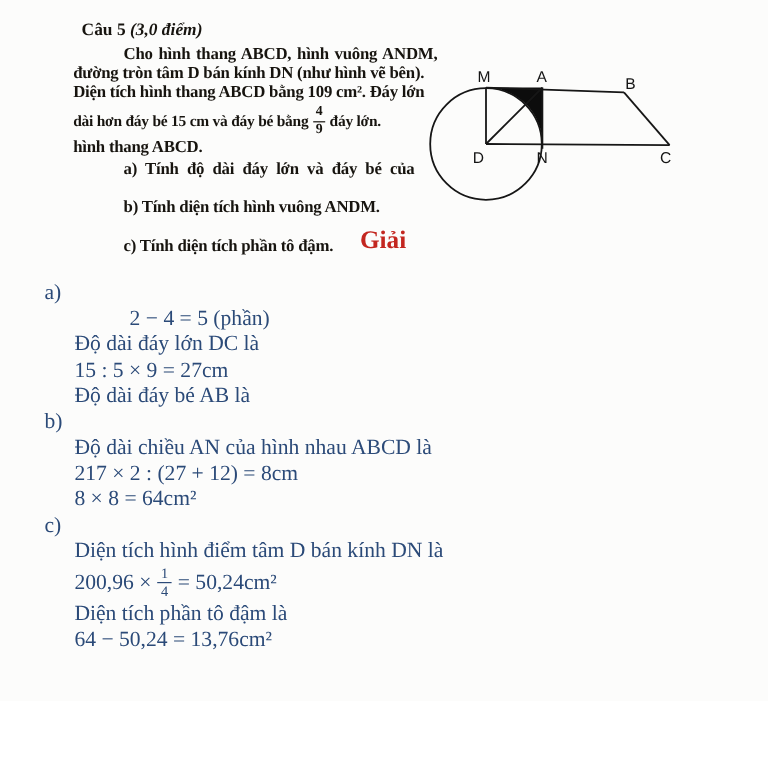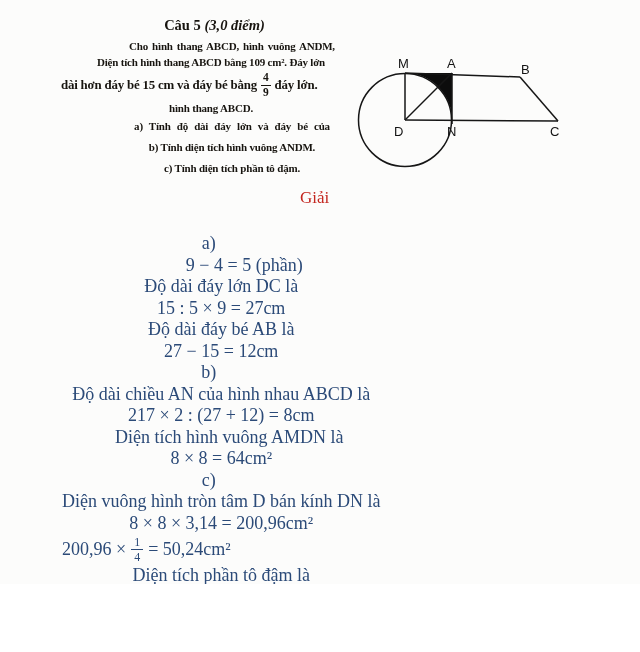--- a/index.html
+++ b/index.html
@@ -8,57 +8,56 @@
     --red:#c3261f;
     --paper:#fcfcfb;
   }
   html,body{margin:0;padding:0;}
   #page{
     position:relative;
     width:640px;height:584px;
     background:var(--paper);
     font-family:"Liberation Serif", serif;
     overflow:hidden;
-    text-align:center;
   }
   
   .problem{
     position:absolute;left:61px;top:16px;width:300px;
     color:var(--ink);
   }
   .p-heading{
     font-size:14.5px;font-weight:bold;height:20px;line-height:18px;
     padding-left:7px;white-space:nowrap;
   }
   .p-heading .pts{font-style:italic;}
   .sline{
-    font-size:11px;font-weight:bold;letter-spacing:-0.2px;
+    font-size:14px;font-weight:bold;letter-spacing:-0.2px;
     height:16px;line-height:16px;white-space:nowrap;
   }
   .sline.first{margin-top:2px;}
   .ind42{padding-left:42px;}
   .ws1{word-spacing:1.5px;}
   .ws4{word-spacing:3.6px;}
   .fline{
     display:flex;align-items:center;height:30px;
     font-size:12.9px;font-weight:bold;letter-spacing:-0.2px;white-space:nowrap;
   }
   .fline .gap{margin:0 4px;}
   .frac{
     display:inline-flex;flex-direction:column;align-items:center;
     line-height:1;font-size:11.5px;
   }
   .frac .den{border-top:1.3px solid var(--ink);padding:1px 2px 0 2px;}
   .frac .num{padding:0 2px 1px 2px;}
   .q1{margin-top:2px;}
-  .qgap{margin-top:5px;}
+  .qgap{margin-top:16px;}
   
   .giai{
     position:absolute;left:300px;top:188px;
-    color:var(--red);font-size:17px;font-weight:normal;
+    color:var(--red);font-size:21px;font-weight:bold;
   }
   
   .figure{position:absolute;left:352px;top:48px;}
   .figure text{font-family:"Liberation Sans", sans-serif;font-size:13px;fill:#141414;}
   
   .solution{
     position:absolute;left:37px;top:233px;
     color:var(--sol);font-size:18px;
   }
   .sol-line{height:21.5px;line-height:21.5px;white-space:nowrap;}
@@ -81,20 +80,21 @@
 <body>
 
 <div id="page">
 
   <div class="problem">
     <div class="p-heading">
       <span>Câu 5</span>
       <span class="pts">(3,0 điểm)</span>
     </div>
     <div class="sline first ind42 ws1">Cho hình thang ABCD, hình vuông ANDM,</div>
+    <div class="sline">đường tròn tâm D bán kính DN (như hình vẽ bên).</div>
     <div class="sline">Diện tích hình thang ABCD bằng 109 cm². Đáy lớn</div>
     <div class="fline">
       <span>dài hơn đáy bé 15 cm và đáy bé bằng</span>
       <span class="frac gap">
         <span class="num">4</span>
         <span class="den">9</span>
       </span>
       <span>đáy lớn.</span>
     </div>
     <div class="sline">hình thang ABCD.</div>
@@ -123,35 +123,32 @@
       <text x="42" y="88">D</text>
       <text x="95" y="88">N</text>
       <text x="198" y="88">C</text>
     </svg>
   </div>
 
   <div class="giai">Giải</div>
 
   <div class="solution">
     <div class="sol-line">a)</div>
-    <div class="sol-line ind71">9 − 4 = 5 (phần)</div>
+    <div class="sol-line ind71">2 − 4 = 5 (phần)</div>
     <div class="sol-line ind25">Độ dài đáy lớn DC là</div>
     <div class="sol-line ind25">15 : 5 × 9 = 27cm</div>
     <div class="sol-line ind25">Độ dài đáy bé AB là</div>
-    <div class="sol-line ind25">27 − 15 = 12cm</div>
 
     <div class="sol-line">b)</div>
     <div class="sol-line ind25">Độ dài chiều AN của hình nhau ABCD là</div>
     <div class="sol-line ind25">217 × 2 : (27 + 12) = 8cm</div>
-    <div class="sol-line ind41">Diện tích hình vuông AMDN là</div>
     <div class="sol-line ind25">8 × 8 = 64cm²</div>
 
     <div class="sol-line">c)</div>
-    <div class="sol-line ind25">Diện vuông hình tròn tâm D bán kính DN là</div>
-    <div class="sol-line ind25">8 × 8 × 3,14 = 200,96cm²</div>
+    <div class="sol-line ind25">Diện tích hình điểm tâm D bán kính DN là</div>
     <div class="sol-frac-line">
       <span>200,96 ×</span>
       <span class="sfrac gap">
         <span class="num">1</span>
         <span class="den">4</span>
       </span>
       <span>= 50,24cm²</span>
     </div>
     <div class="sol-line ind25">Diện tích phần tô đậm là</div>
     <div class="sol-line ind25">64 − 50,24 = 13,76cm²</div>

